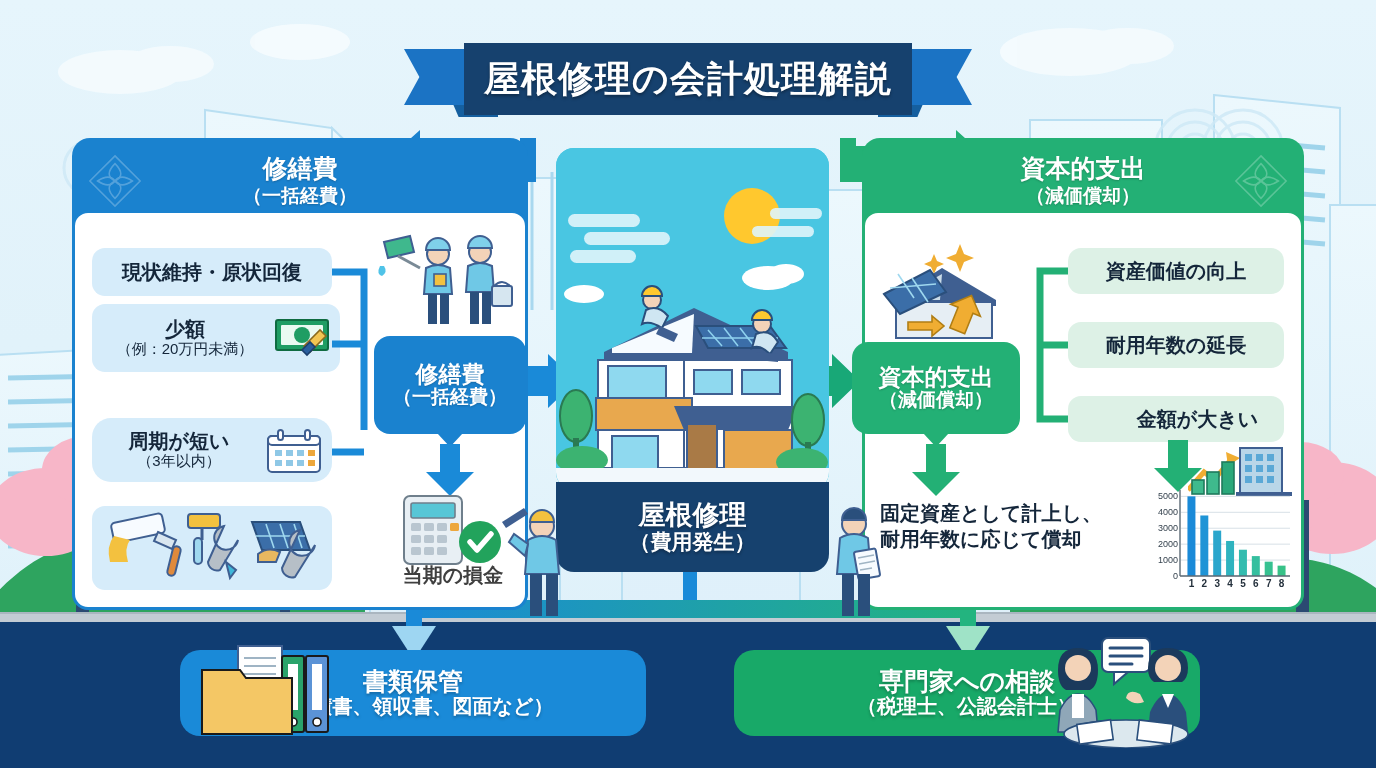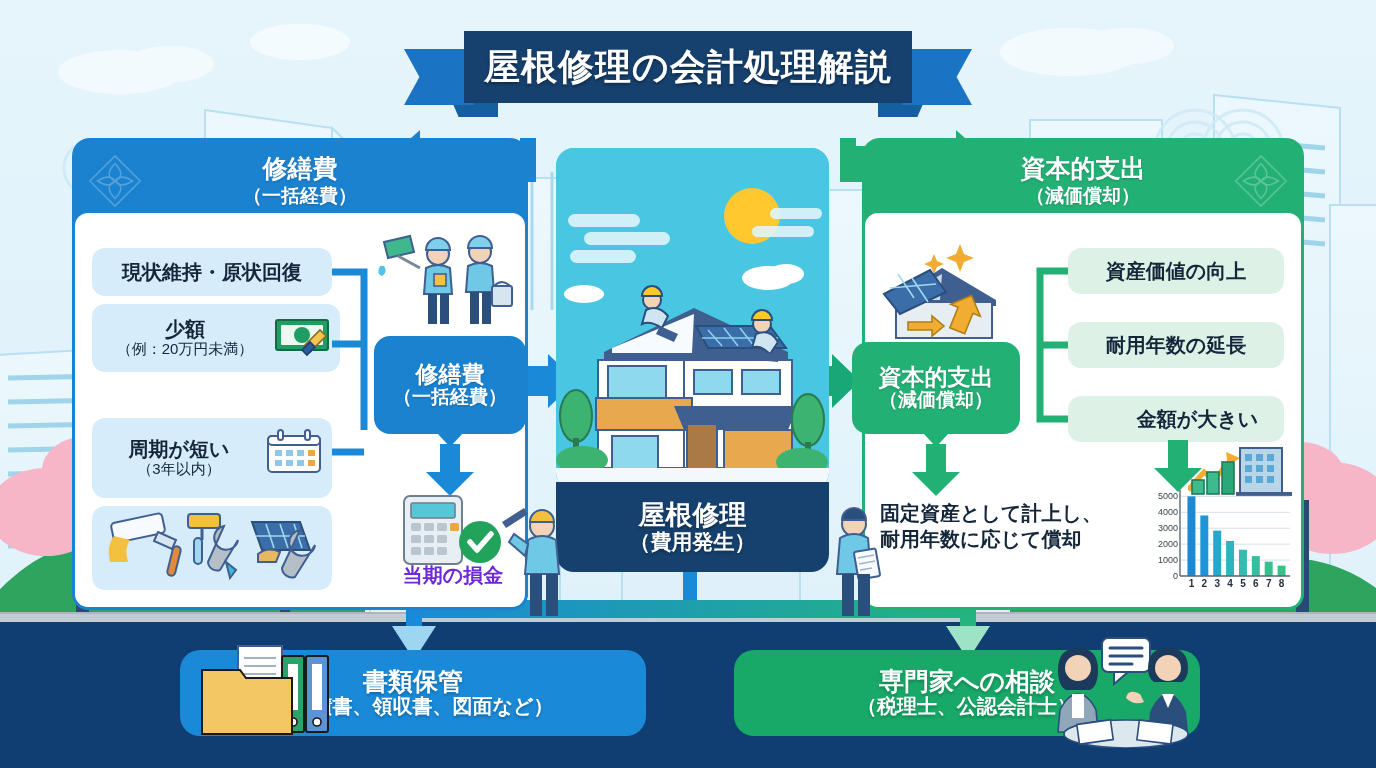--- a/index.html
+++ b/index.html
@@ -21,21 +21,21 @@
              background:#c3ccd4; border-top:2px solid #aab6c0; border-bottom:2px solid #93a2af;}
 
   
   .ribbon { position:absolute; left:404px; top:31px; width:568px; height:73px; }
   .ribbon .tail-l, .ribbon .tail-r { position:absolute; top:18px; width:70px; height:56px; background:#1b73c4; }
   .ribbon .tail-l { left:0; clip-path:polygon(0 0,100% 0,100% 100%,0 100%,22% 50%); }
   .ribbon .tail-r { right:0; clip-path:polygon(0 0,100% 0,78% 50%,100% 100%,0 100%); }
   .ribbon .fold-l, .ribbon .fold-r { position:absolute; top:66px; width:48px; height:20px; background:#155f9f; }
   .ribbon .fold-l { left:46px; clip-path:polygon(0 0,100% 0,100% 100%,18% 100%); }
   .ribbon .fold-r { right:46px; clip-path:polygon(0 0,100% 0,82% 100%,0 100%); }
-  .ribbon .plate { position:absolute; left:60px; top:0; width:448px; height:72px;
+  .ribbon .plate { position:absolute; left:60px; top:12px; width:448px; height:72px;
                    background:#16416e; display:flex; align-items:center; justify-content:center; }
   .ribbon .plate span { color:#fff; font-size:36px; font-weight:700; letter-spacing:1px;
                         text-shadow:0 2px 3px rgba(0,0,0,.35); white-space:nowrap; }
 
   
   .panel { position:absolute; border-radius:18px; }
   .panel-head { position:absolute; left:0; top:0; width:100%; height:88px;
                 border-radius:18px 18px 0 0; display:flex; flex-direction:column;
                 align-items:center; justify-content:center; color:#fff; overflow:hidden; }
   .panel-head .t1 { font-size:25px; font-weight:700; line-height:1.05; text-shadow:0 1px 2px rgba(0,0,0,.22); }
@@ -87,21 +87,21 @@
             text-align:center; color:#fff; }
   .botbox .d1 { font-size:25px; font-weight:700; line-height:1.05; text-shadow:0 2px 3px rgba(0,0,0,.25);}
   .botbox .d2 { font-size:20px; font-weight:700; line-height:1.15; text-shadow:0 2px 3px rgba(0,0,0,.25);}
   #box-docs   { left:180px; top:650px; width:466px; background:#1a8ad8; }
   #box-expert { left:734px; top:650px; width:466px; background:#18a968; }
 
   
   #note-capital { position:absolute; left:880px; top:500px; width:250px; }
   #note-capital div { font-size:20px; font-weight:700; color:#14263a; line-height:1.32; white-space:nowrap;}
   #label-loss { position:absolute; left:378px; top:562px; width:150px; text-align:center;
-                font-size:20px; font-weight:700; color:#6d28d9; white-space:nowrap; }
+                font-size:20px; font-weight:700; color:#404040; white-space:nowrap; }
 
   
   #dep-chart { position:absolute; left:1146px; top:484px; width:148px; height:114px; }
   .ctick { font-size:9px; fill:#35424e; font-family:"Liberation Sans",sans-serif; }
   .cxlab { font-size:10px; font-weight:700; fill:#24303c; font-family:"Liberation Sans",sans-serif;}
 
   svg { display:block; }
 </style>
 </head>
 <body>
@@ -386,21 +386,21 @@
       <div class="l2">（例：20万円未満）</div>
     </div>
     <svg style="position:absolute;right:10px;top:12px;" width="56" height="42" viewBox="0 0 56 42">
       <rect x="2" y="4" width="52" height="30" rx="2" fill="#1f9d63" stroke="#0f6b41" stroke-width="2"></rect>
       <rect x="7" y="9" width="42" height="20" rx="1" fill="#eafaf1"></rect>
       <circle cx="28" cy="19" r="8" fill="#1f9d63"></circle>
       <path d="M30 30 l16 -16 l6 6 l-16 16 z" fill="#f2c552" stroke="#8a6a1e" stroke-width="1.6"></path>
       <path d="M28 34 l8 -8 l5 5 l-8 8 z" fill="#2a5f9e" stroke="#1b3f6d" stroke-width="1.6"></path>
     </svg>
   </div>
-  <div class="chip chip-blue" id="chip-l2" style="left:92px;top:418px;width:240px;height:80px;">
+  <div class="chip chip-blue" id="chip-l2" style="left:92px;top:418px;width:240px;height:64px;border-radius:19px;">
     <div style="padding-right:66px;">
       <div class="l1">周期が短い</div>
       <div class="l2">（3年以内）</div>
     </div>
     <svg style="position:absolute;right:8px;top:10px;" width="60" height="48" viewBox="0 0 60 48">
       <rect x="4" y="8" width="52" height="36" rx="4" fill="#ffffff" stroke="#3f5f91" stroke-width="2"></rect>
       <rect x="4" y="8" width="52" height="9" rx="4" fill="#ffffff" stroke="#3f5f91" stroke-width="2"></rect>
       <rect x="14" y="2" width="5" height="10" rx="2.5" fill="#ffffff" stroke="#3f5f91" stroke-width="2"></rect>
       <rect x="41" y="2" width="5" height="10" rx="2.5" fill="#ffffff" stroke="#3f5f91" stroke-width="2"></rect>
       <g fill="#8fc8e6">

